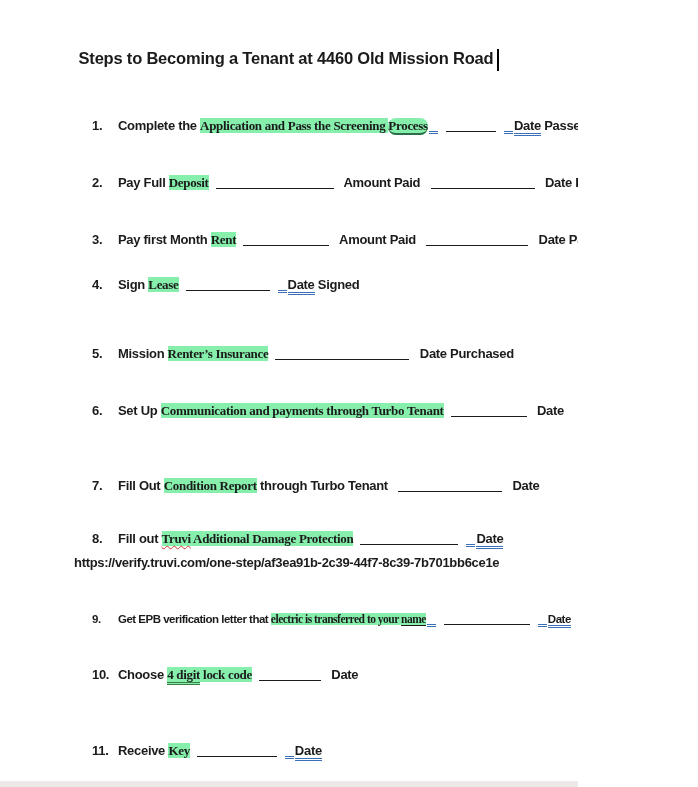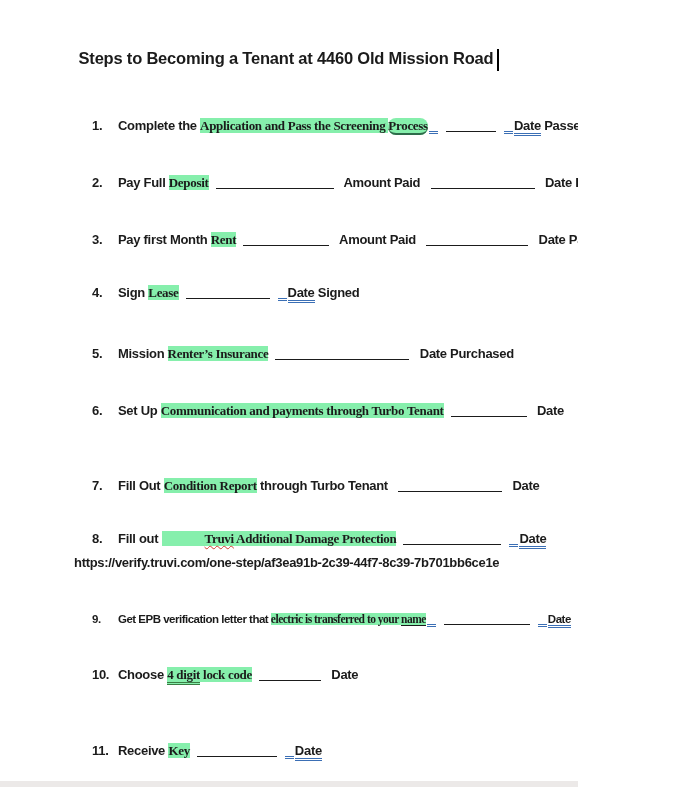--- a/index.html
+++ b/index.html
@@ -21,40 +21,40 @@
     font-size:13px;letter-spacing:-0.3px;line-height:17px;
     white-space:nowrap;
   }
   .item.compact{font-size:11.5px;letter-spacing:-0.5px;}
   .num{display:inline-block;width:26px;}
   .seg{}
   .hl{background:#86efac;font-family:Liberation Serif, serif;}
   .u-green{border-bottom:2px solid #2e6b4a;border-radius:8px;}
   .u-black{border-bottom:1.5px solid #1b1b1b;}
   .u-dgreen{border-bottom:3px double #3a7d44;}
-  .u-wavy{text-decoration:underline wavy #d03c2f 1px;text-underline-offset:2px;padding-left:43px;}
+  .u-wavy{text-decoration:underline wavy #d03c2f 1px;text-underline-offset:2px;}
   .u-blue2{border-bottom:3px double #3b6fb5;}
   .blank{display:inline-block;height:12px;border-bottom:1.4px solid #1b1b1b;margin:0 7px;transform:translateY(2px);}
   .bmark{display:inline-block;height:10px;border-bottom:3px double #3b6fb5;margin:0 1px;transform:translateY(4px);}
   .url{font-size:13px;letter-spacing:-0.3px;margin-top:7px;margin-left:-18px;}
   .page-edge{position:absolute;left:0;bottom:0;width:100%;height:6px;background:#ece9e8;}
 </style>
 </head>
 <body>
 
 <div class="page">
   <div class="title-wrap">
     <span class="title">Steps to Becoming a Tenant at 4460 Old Mission Road</span><span class="caret"></span>
   </div>
 
   <div id="list">
       <div class="item" style="top: 117px;"><span class="num">1.</span><span class="seg">Complete the </span><span class="seg hl">Application and Pass the Screening </span><span class="seg hl u-green">Process</span><span class="bmark" style="width: 9px;"></span><span class="blank" style="width: 50px;"></span><span class="bmark" style="width: 9px;"></span><span class="seg u-blue2">Date</span><span class="seg"> Passed</span></div>
       <div class="item" style="top: 174px;"><span class="num">2.</span><span class="seg">Pay Full </span><span class="seg hl">Deposit</span><span class="blank" style="width: 118px;"></span><span class="seg"> Amount Paid </span><span class="blank" style="width: 104px;"></span><span class="seg"> Date Paid</span></div>
       <div class="item" style="top: 231px;"><span class="num">3.</span><span class="seg">Pay first Month </span><span class="seg hl">Rent</span><span class="blank" style="width: 86px;"></span><span class="seg"> Amount Paid </span><span class="blank" style="width: 102px;"></span><span class="seg"> Date Paid</span></div>
-      <div class="item" style="top: 284px;"><span class="num">4.</span><span class="seg">Sign </span><span class="seg hl">Lease</span><span class="blank" style="width: 84px;"></span><span class="bmark" style="width: 9px;"></span><span class="seg u-blue2">Date</span><span class="seg"> Signed</span></div>
+      <div class="item" style="top: 276px;"><span class="num">4.</span><span class="seg">Sign </span><span class="seg hl">Lease</span><span class="blank" style="width: 84px;"></span><span class="bmark" style="width: 9px;"></span><span class="seg u-blue2">Date</span><span class="seg"> Signed</span></div>
       <div class="item" style="top: 345px;"><span class="num">5.</span><span class="seg">Mission </span><span class="seg hl">Renter’s Insurance</span><span class="blank" style="width: 134px;"></span><span class="seg"> Date Purchased</span></div>
       <div class="item" style="top: 402px;"><span class="num">6.</span><span class="seg">Set Up </span><span class="seg hl">Communication and payments through Turbo Tenant</span><span class="blank" style="width: 76px;"></span><span class="seg"> Date</span></div>
       <div class="item" style="top: 477px;"><span class="num">7.</span><span class="seg">Fill Out </span><span class="seg hl">Condition Report</span><span class="seg"> through Turbo Tenant </span><span class="blank" style="width: 104px;"></span><span class="seg"> Date</span></div>
       <div class="item" style="top: 530px;"><span class="num">8.</span><span class="seg">Fill out </span><span class="seg hl u-wavy">Truvi</span><span class="seg hl"> Additional Damage Protection</span><span class="blank" style="width: 98px;"></span><span class="bmark" style="width: 9px;"></span><span class="seg u-blue2">Date</span><div class="url">https://verify.truvi.com/one-step/af3ea91b-2c39-44f7-8c39-7b701bb6ce1e</div></div>
       <div class="item compact" style="top: 610px;"><span class="num">9.</span><span class="seg">Get EPB verification letter that </span><span class="seg hl">electric is transferred to your </span><span class="seg hl u-black">name</span><span class="bmark" style="width: 9px;"></span><span class="blank" style="width: 86px;"></span><span class="bmark" style="width: 9px;"></span><span class="seg u-blue2">Date</span></div>
       <div class="item" style="top: 666px;"><span class="num">10.</span><span class="seg">Choose </span><span class="seg hl u-dgreen">4 digit</span><span class="seg hl"> lock code</span><span class="blank" style="width: 62px;"></span><span class="seg"> Date</span></div>
       <div class="item" style="top: 742px;"><span class="num">11.</span><span class="seg">Receive </span><span class="seg hl">Key</span><span class="blank" style="width: 80px;"></span><span class="bmark" style="width: 9px;"></span><span class="seg u-blue2">Date</span></div>
     </div>
 
   <div class="page-edge"></div>

